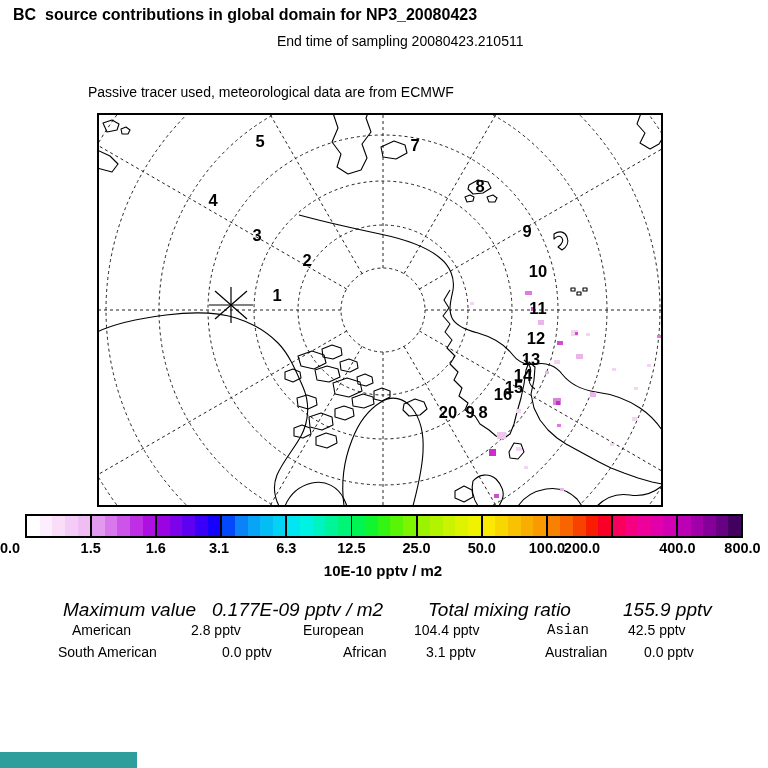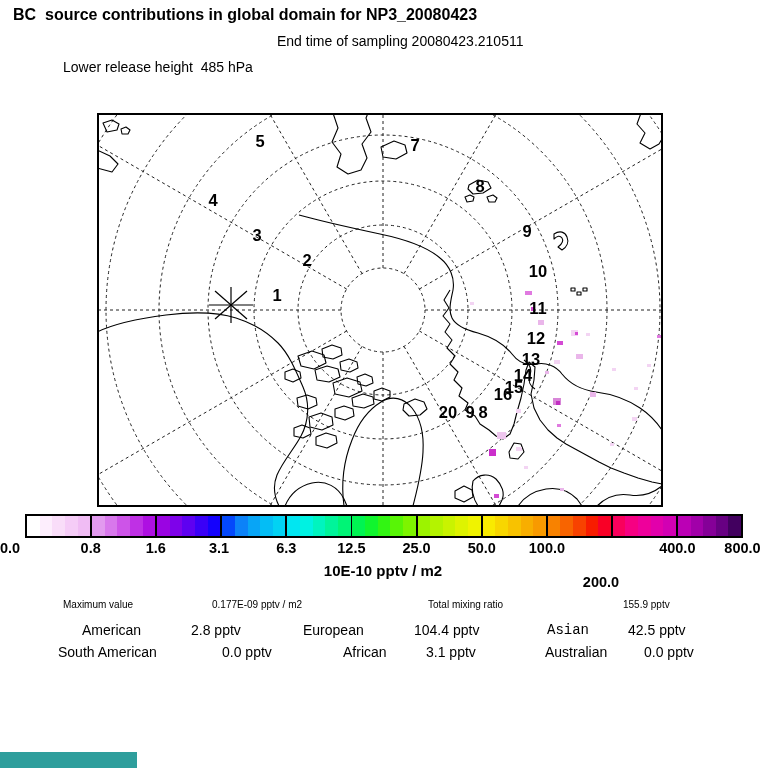--- a/index.html
+++ b/index.html
@@ -11,31 +11,31 @@
   #map-svg{position:absolute;left:97px;top:113px;}
   #colorbar{position:absolute;left:25px;top:514px;width:718px;height:24px;
             border:2px solid #000;box-sizing:border-box;display:flex;}
   .cb-seg{flex:1 1 0;display:flex;border-right:2px solid #000;}
   .cb-seg:last-child{border-right:none;}
   .cb-cell{flex:1 1 0;}
   .cb-tick{position:absolute;top:540px;transform:translateX(-50%);
            font-size:14.5px;font-weight:bold;}
   #cb-unit{left:383px;top:562px;transform:translateX(-50%);font-size:15px;font-weight:bold;}
   .stat{font-size:14px;white-space:pre;}
-  .stat.r1{font-size:10px;}
+  .stat.r1{font-size:19px;font-style:italic;}
   #teal-bar{position:absolute;left:0px;top:752px;width:137px;height:16px;background:#2e9e9c;}
 </style>
 </head>
 <body>
 
 <div id="page">
 
   <div class="abs" id="title">BC  source contributions in global domain for NP3_20080423</div>
   <div class="abs hline" style="left:277px;top:33px;">End time of sampling 20080423.210511</div>
-  <div class="abs hline" style="left:63px;top:59px;">Lower release height  485 hPa</div>
+  <div class="abs hline" style="left:88px;top:84px;">Passive tracer used, meteorological data are from ECMWF</div>
 
   <svg id="map-svg" width="566" height="394" viewBox="97 113 566 394">
     <defs>
         <clipPath id="mapclip">
           <rect x="97" y="113" width="566" height="394"></rect>
         </clipPath>
       </defs>
     <g clip-path="url(#mapclip)">
       <g id="graticule" stroke="#222" fill="none" stroke-width="1" stroke-dasharray="3 3">
           <circle cx="383" cy="310" r="42"></circle>
@@ -231,40 +231,40 @@
       <div class="cb-seg">
         <div class="cb-cell" style="background: rgb(187, 0, 181);"></div>
         <div class="cb-cell" style="background: rgb(161, 0, 169);"></div>
         <div class="cb-cell" style="background: rgb(133, 0, 152);"></div>
         <div class="cb-cell" style="background: rgb(103, 0, 130);"></div>
         <div class="cb-cell" style="background: rgb(66, 0, 95);"></div>
       </div>
     </div>
   <div id="cb-ticks">
       <span class="cb-tick" style="left: 10px;">0.0</span>
-      <span class="cb-tick" style="left: 90.6818px;">0.8</span>
+      <span class="cb-tick" style="left: 90.6818px;">1.5</span>
       <span class="cb-tick" style="left: 155.864px;">1.6</span>
       <span class="cb-tick" style="left: 219px;">3.1</span>
       <span class="cb-tick" style="left: 286.227px;">6.3</span>
       <span class="cb-tick" style="left: 351.409px;">12.5</span>
       <span class="cb-tick" style="left: 416.591px;">25.0</span>
       <span class="cb-tick" style="left: 481.773px;">50.0</span>
       <span class="cb-tick" style="left: 546.955px;">100.0</span>
-      <span class="cb-tick" style="left: 601px; margin-top: 34px;">200.0</span>
+      <span class="cb-tick" style="left: 582px;">200.0</span>
       <span class="cb-tick" style="left: 677.318px;">400.0</span>
       <span class="cb-tick" style="left: 742.5px;">800.0</span>
     </div>
   <div class="abs" id="cb-unit">10E-10 pptv / m2</div>
 
   <div id="stats">
       <span class="abs stat r1" style="left: 63px; top: 599px;">Maximum value</span>
       <span class="abs stat r1" style="left: 212px; top: 599px;">0.177E-09 pptv / m2</span>
       <span class="abs stat r1" style="left: 428px; top: 599px;">Total mixing ratio</span>
       <span class="abs stat r1" style="left: 623px; top: 599px;">155.9 pptv</span>
-      <span class="abs stat" style="left: 82px; top: 622px;">American</span>
+      <span class="abs stat" style="left: 72px; top: 622px;">American</span>
       <span class="abs stat" style="left: 191px; top: 622px;">2.8 pptv</span>
       <span class="abs stat" style="left: 303px; top: 622px;">European</span>
       <span class="abs stat" style="left: 414px; top: 622px;">104.4 pptv</span>
       <span class="abs stat" style="left: 547px; top: 622px; font-family: Liberation Mono, monospace;">Asian</span>
       <span class="abs stat" style="left: 628px; top: 622px;">42.5 pptv</span>
       <span class="abs stat" style="left: 58px; top: 644px;">South American</span>
       <span class="abs stat" style="left: 222px; top: 644px;">0.0 pptv</span>
       <span class="abs stat" style="left: 343px; top: 644px;">African</span>
       <span class="abs stat" style="left: 426px; top: 644px;">3.1 pptv</span>
       <span class="abs stat" style="left: 545px; top: 644px;">Australian</span>

